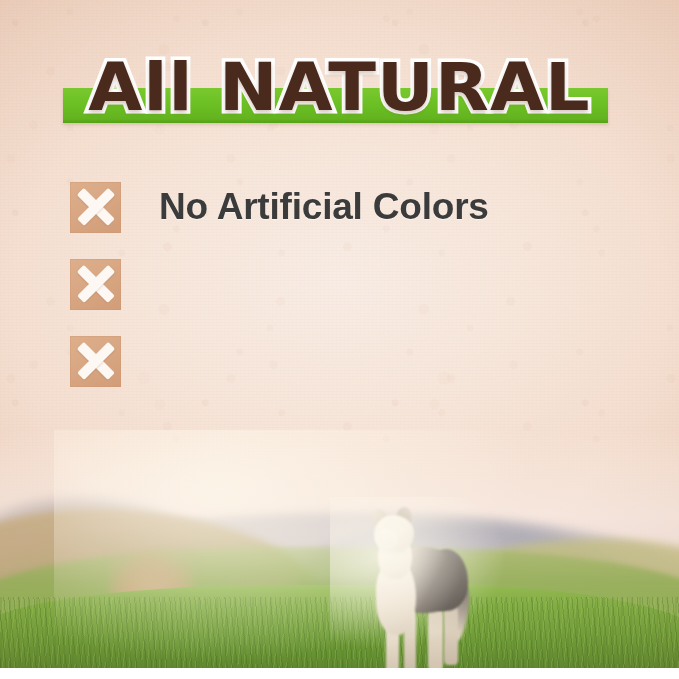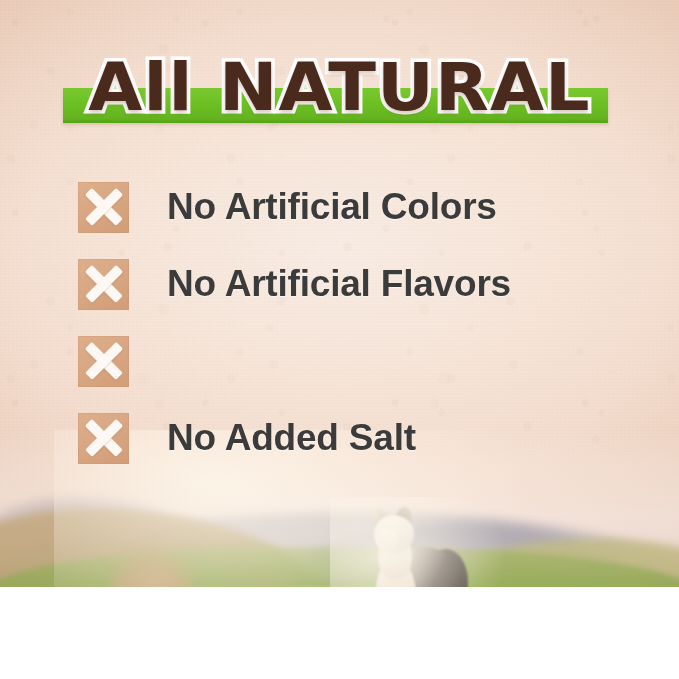--- a/index.html
+++ b/index.html
@@ -3,21 +3,21 @@
 <meta charset="utf-8">
 <style>
   html, body {
     margin: 0;
     padding: 0;
     background: #ffffff;
   }
   #poster {
     position: relative;
     width: 679px;
-    height: 587px;
+    height: 668px;
     overflow: hidden;
     font-family: "Liberation Sans", sans-serif;
     background: #0ea5e9;
     -webkit-font-smoothing: antialiased;
   }
 
   
   .bg-base {
     position: absolute;
     inset: 0;
@@ -327,21 +327,21 @@
     text-shadow:
       0 3px 4px rgba(120,80,55,.30),
       0 1px 0 rgba(255,255,255,.9);
     white-space: nowrap;
     transform: scaleX(1.06);
   }
 
   
   .list {
     position: absolute;
-    left: 78px;
+    left: 70px;
     top: 178px;
     right: 40px;
   }
   .row {
     display: flex;
     align-items: center;
     height: 58px;
     margin-bottom: 19px;
   }
   .xbox {
@@ -433,27 +433,22 @@
 
   <div class="list">
 
     <div class="row">
       <div class="xbox"></div>
       <div class="row-label">No Artificial Colors</div>
     </div>
 
     <div class="row">
       <div class="xbox"></div>
-      <div class="row-label">No Artificial Flavors</div>
     </div>
 
     <div class="row">
       <div class="xbox"></div>
     </div>
 
-    <div class="row">
-      <div class="xbox"></div>
-      <div class="row-label">No Added Salt</div>
-    </div>
 
   </div>
 
 </div>
 
 </body></html>

